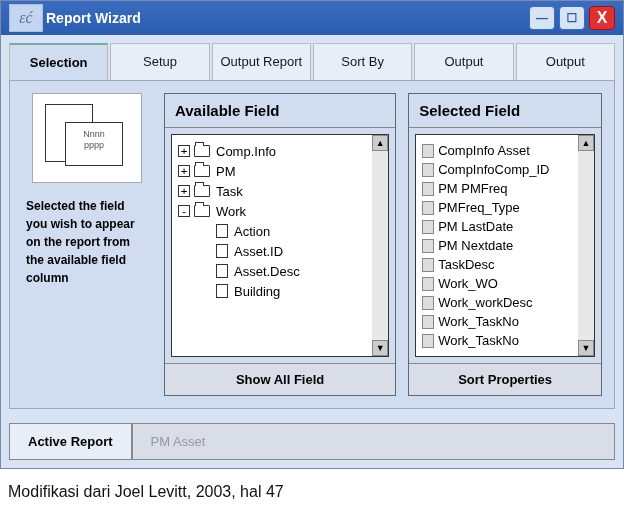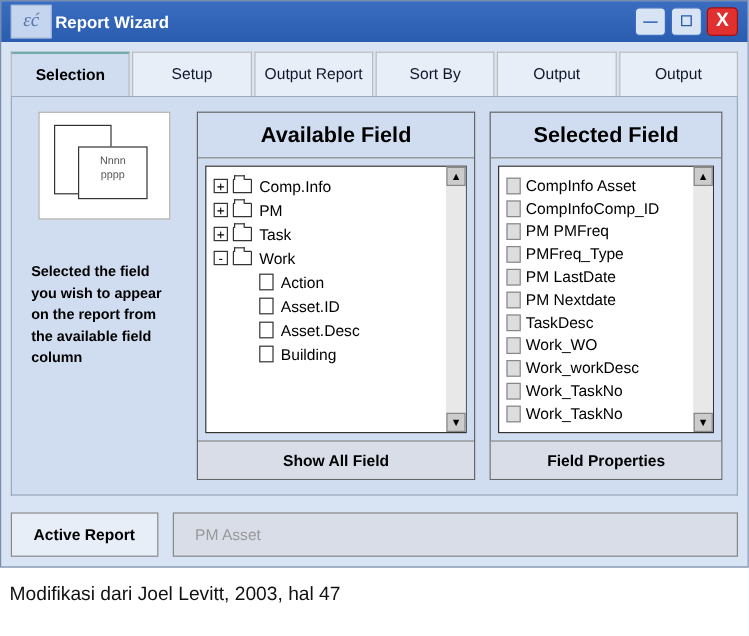--- a/index.html
+++ b/index.html
@@ -12,44 +12,44 @@
 .tb-btn { width: 26px; height: 24px; border-radius: 4px; display: flex; align-items: center; justify-content: center; font-weight: bold; cursor: pointer; }
 .tb-min { background: #d8e4f3; border: 1px solid #3a6dc0; color: #2a5db0; }
 .tb-max { background: #d8e4f3; border: 1px solid #3a6dc0; color: #2a5db0; }
 .tb-close { background: #e03030; border: 1px solid #a01010; color: #fff; font-size: 16px; }
 .content { padding: 8px; }
 .tabs { display: flex; border-bottom: 1px solid #9ab; justify-content: space-between; }
 .tab { flex: 1; text-align: center; padding: 10px 4px; font-size: 13px; color: #0f172a; border: 1px solid #bbb; border-bottom: none; background: #e8eef8; margin-right: 2px; }
 .tab:last-child { margin-right: 0; }
 .tab.active { background: #d0ddf0; color: #000; font-weight: bold; border-top: 2px solid #7aa; }
 .panel { background: #d0ddf0; border: 1px solid #9ab; border-top: none; padding: 12px; display: flex; gap: 12px; }
-.leftcol { width: 130px; display: flex; flex-direction: column; align-items: center; gap: 20px; }
+.leftcol { width: 130px; display: flex; flex-direction: column; align-items: center; }
 .preview { width: 110px; height: 90px; background: #fff; border: 1px solid #aaa; position: relative; margin-bottom: 14px; display: flex; align-items: center; justify-content: center; }
 .page { position: absolute; border: 1px solid #333; background: #fff; }
 .page1 { width: 48px; height: 58px; left: 12px; top: 10px; }
 .page2 { width: 58px; height: 44px; left: 32px; top: 28px; padding: 6px 4px; }
 .pgtxt { font-size: 9px; color: #555; line-height: 1.2; text-align: center; }
 .instr { font-size: 12px; color: #000000; font-weight: bold; line-height: 1.5; padding: 0 4px; }
 .listbox { flex: 1; border: 1px solid #666; background: #d0ddf0; display: flex; flex-direction: column; }
-.listbox-hdr { padding: 8px 10px; font-weight: bold; font-size: 18px; border-bottom: 1px solid #888; text-align: center; }
+.listbox-hdr { padding: 8px 10px; font-weight: bold; font-size: 15px; border-bottom: 1px solid #888; }
 .listbox-body { flex: 1; background: #fff; margin: 6px; border: 1px solid #333; position: relative; display: flex; }
 .listbox-inner { flex: 1; padding: 6px; overflow: hidden; }
 .scrollbar { width: 16px; background: #ddd; display: flex; flex-direction: column; }
 .sb-btn { height: 16px; background: #ccc; border: 1px solid #888; display: flex; align-items: center; justify-content: center; font-size: 9px; }
 .sb-track { flex: 1; background: #e8e8e8; }
 .listbox-ftr { padding: 8px; text-align: center; font-weight: bold; font-size: 13px; border-top: 1px solid #888; background: #d8dde8; cursor: pointer; }
 .tree-row { display: flex; align-items: center; height: 20px; font-size: 13px; }
 .expander { width: 12px; height: 12px; border: 1px solid #333; display: inline-flex; align-items: center; justify-content: center; font-size: 11px; line-height: 1; margin-right: 4px; cursor: pointer; font-family: monospace; }
 .tree-spacer { display: inline-block; }
 .folder { width: 16px; height: 12px; border: 1px solid #333; border-radius: 1px 1px 0 0; margin-right: 6px; position: relative; background: #fff; }
 .folder::before { content: ""; position: absolute; top: -4px; left: 0; width: 7px; height: 3px; border: 1px solid #333; border-bottom: none; background: #fff; }
 .doc { width: 12px; height: 14px; border: 1px solid #333; margin-right: 6px; background: #fff; }
 .sel-row { display: flex; align-items: center; height: 19px; font-size: 13px; text-align: right; }
 .sel-handle { width: 12px; height: 14px; border: 1px solid #888; background: #ddd; margin-right: 4px; }
-.bottombar { margin-top: 14px; display: flex; gap: 12px; }
+.bottombar { margin-top: 14px; display: flex; gap: 0; }
 .bb-btn { padding: 10px 18px; border: 1px solid #888; font-size: 13px; }
 .bb-active { background: #e8eef8; font-weight: bold; }
 .bb-inactive { background: #d8dde8; color: #999; flex: 1; }
 .caption { padding: 14px 8px; font-size: 16px; color: #111; }
 </style>
 </head>
 <body>
 
 <div class="window">
   <div class="titlebar">
@@ -196,21 +196,21 @@
                 <span class="sel-handle"></span>
                 <span>Work_TaskNo</span>
               </div>
             </div>
           <div class="scrollbar">
             <div class="sb-btn">▲</div>
             <div class="sb-track"></div>
             <div class="sb-btn">▼</div>
           </div>
         </div>
-        <div class="listbox-ftr">Field Properties</div>
+        <div class="listbox-ftr">Sort Properties</div>
       </div>
     </div>
 
     <div class="bottombar">
       <div class="bb-btn bb-active">Active Report</div>
       <div class="bb-btn bb-inactive">PM Asset</div>
     </div>
   </div>
 </div>
 

